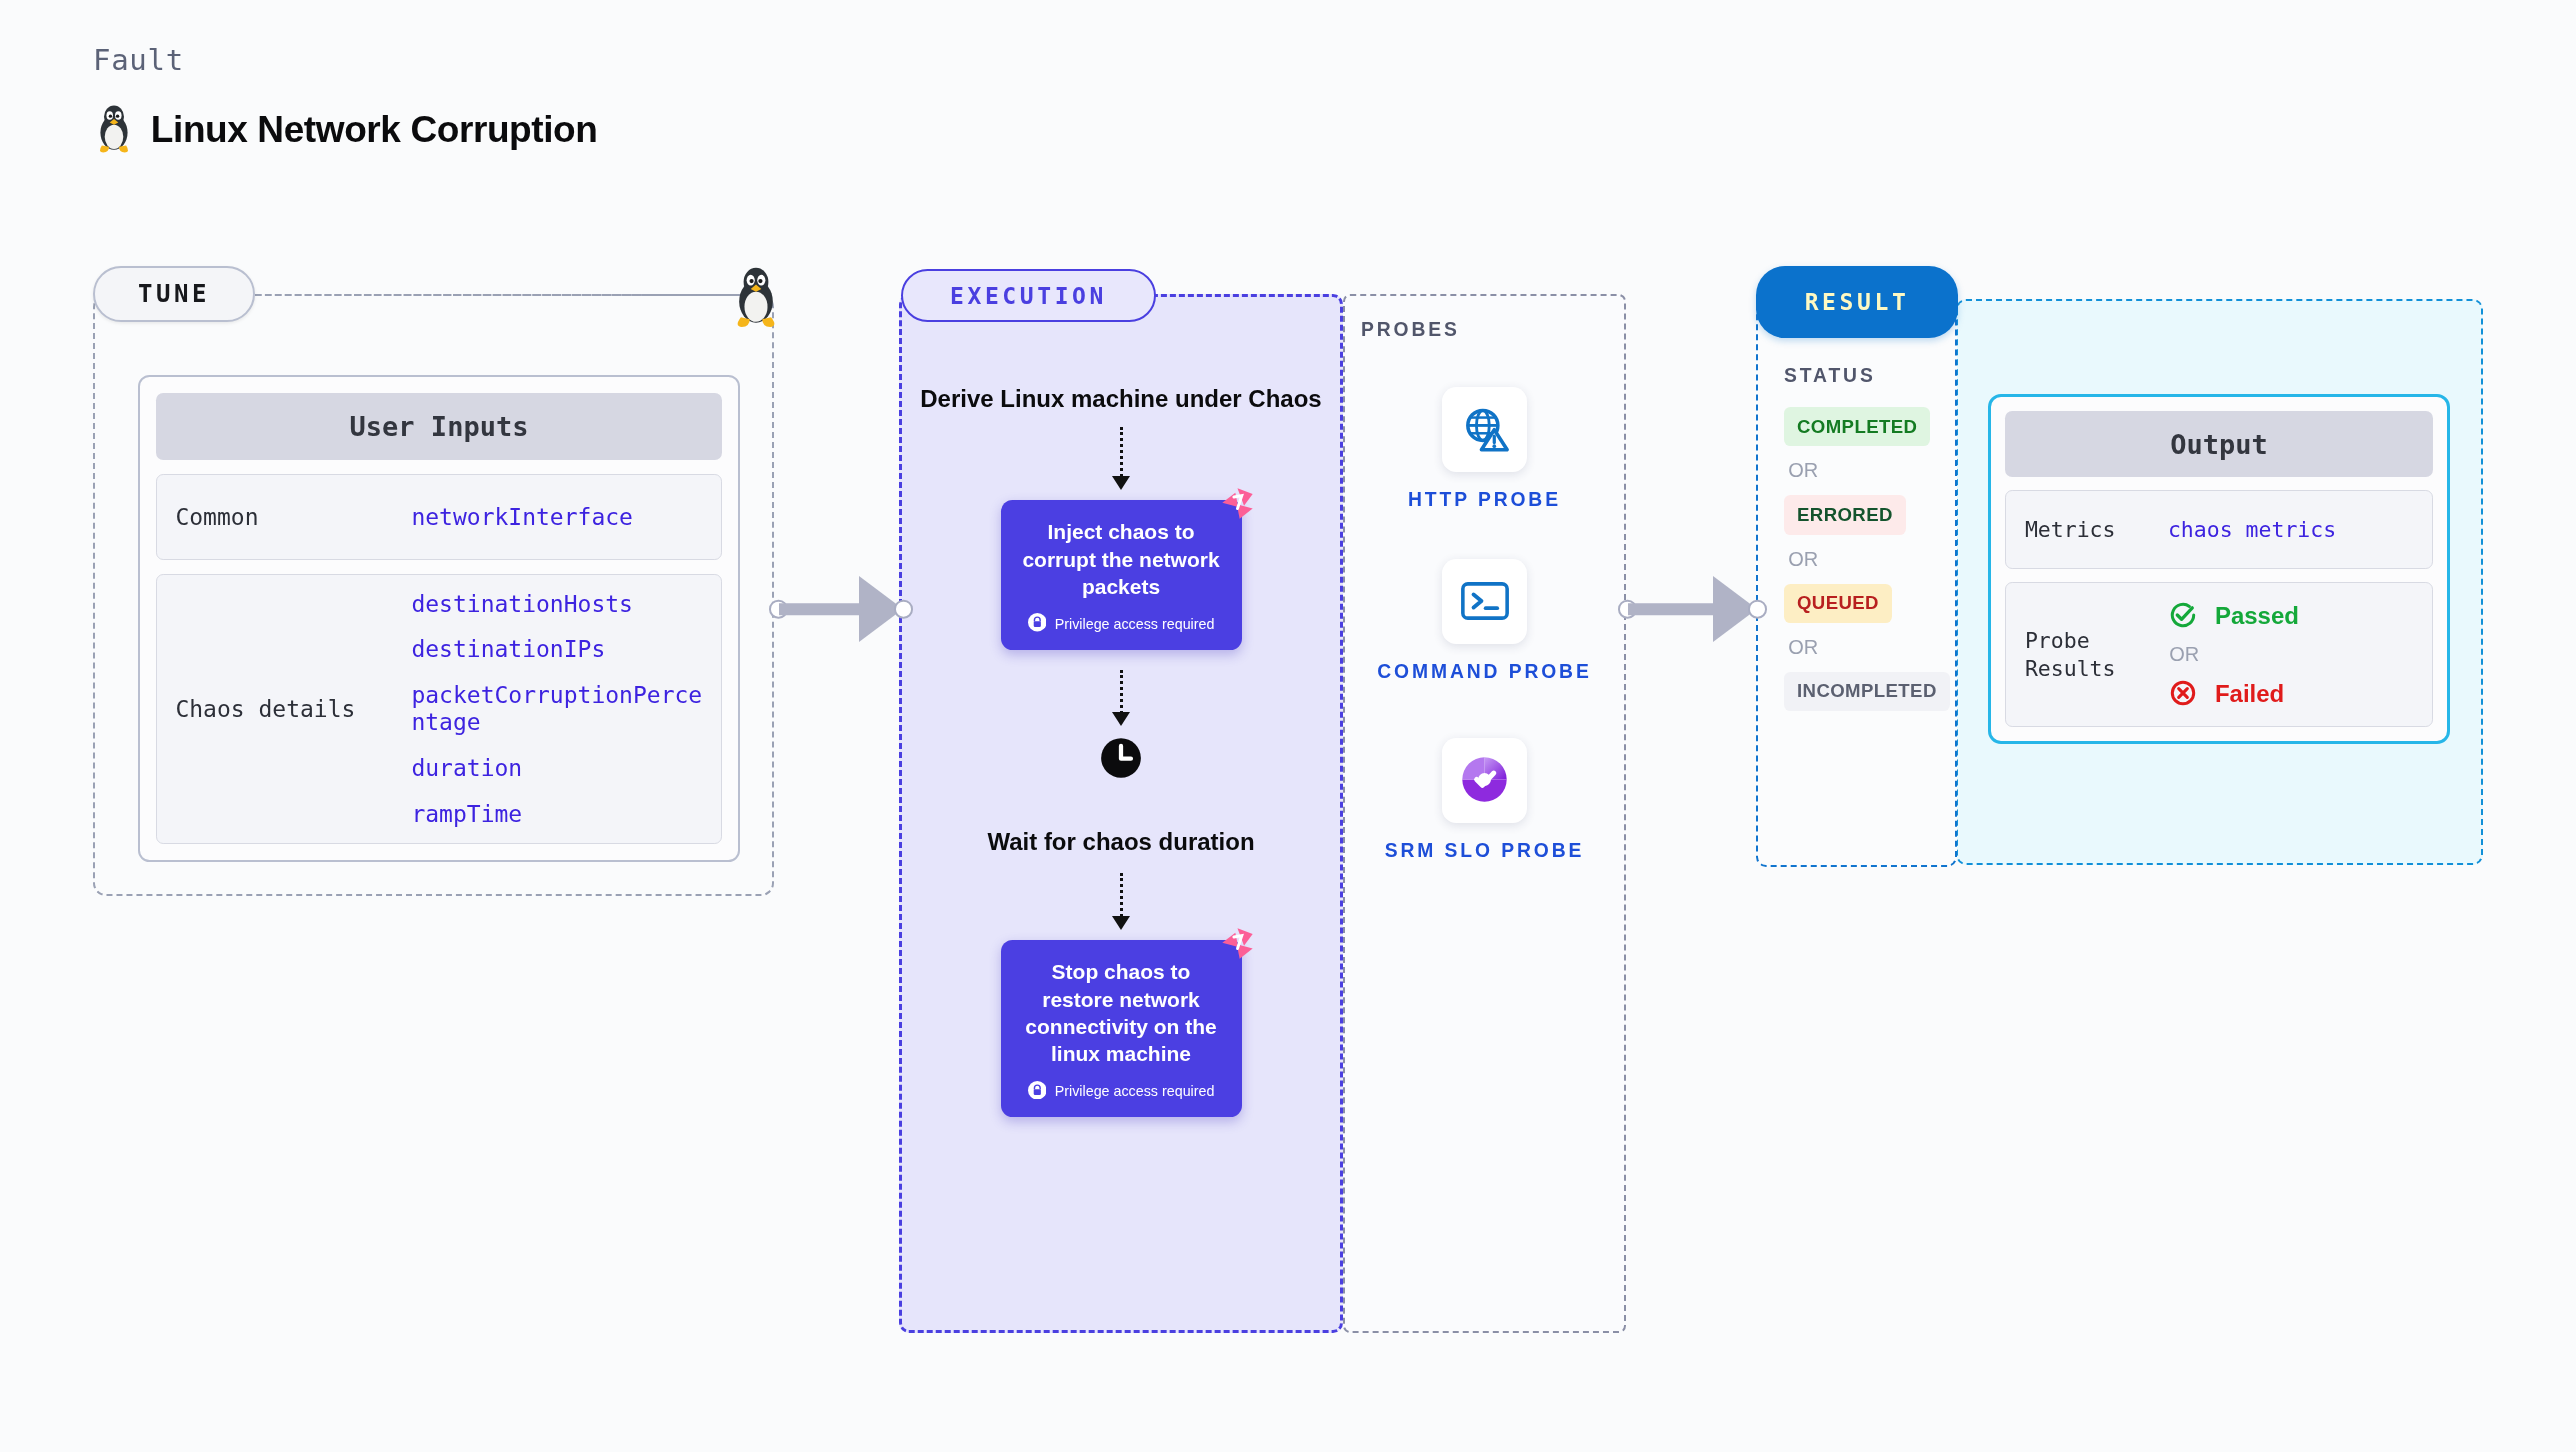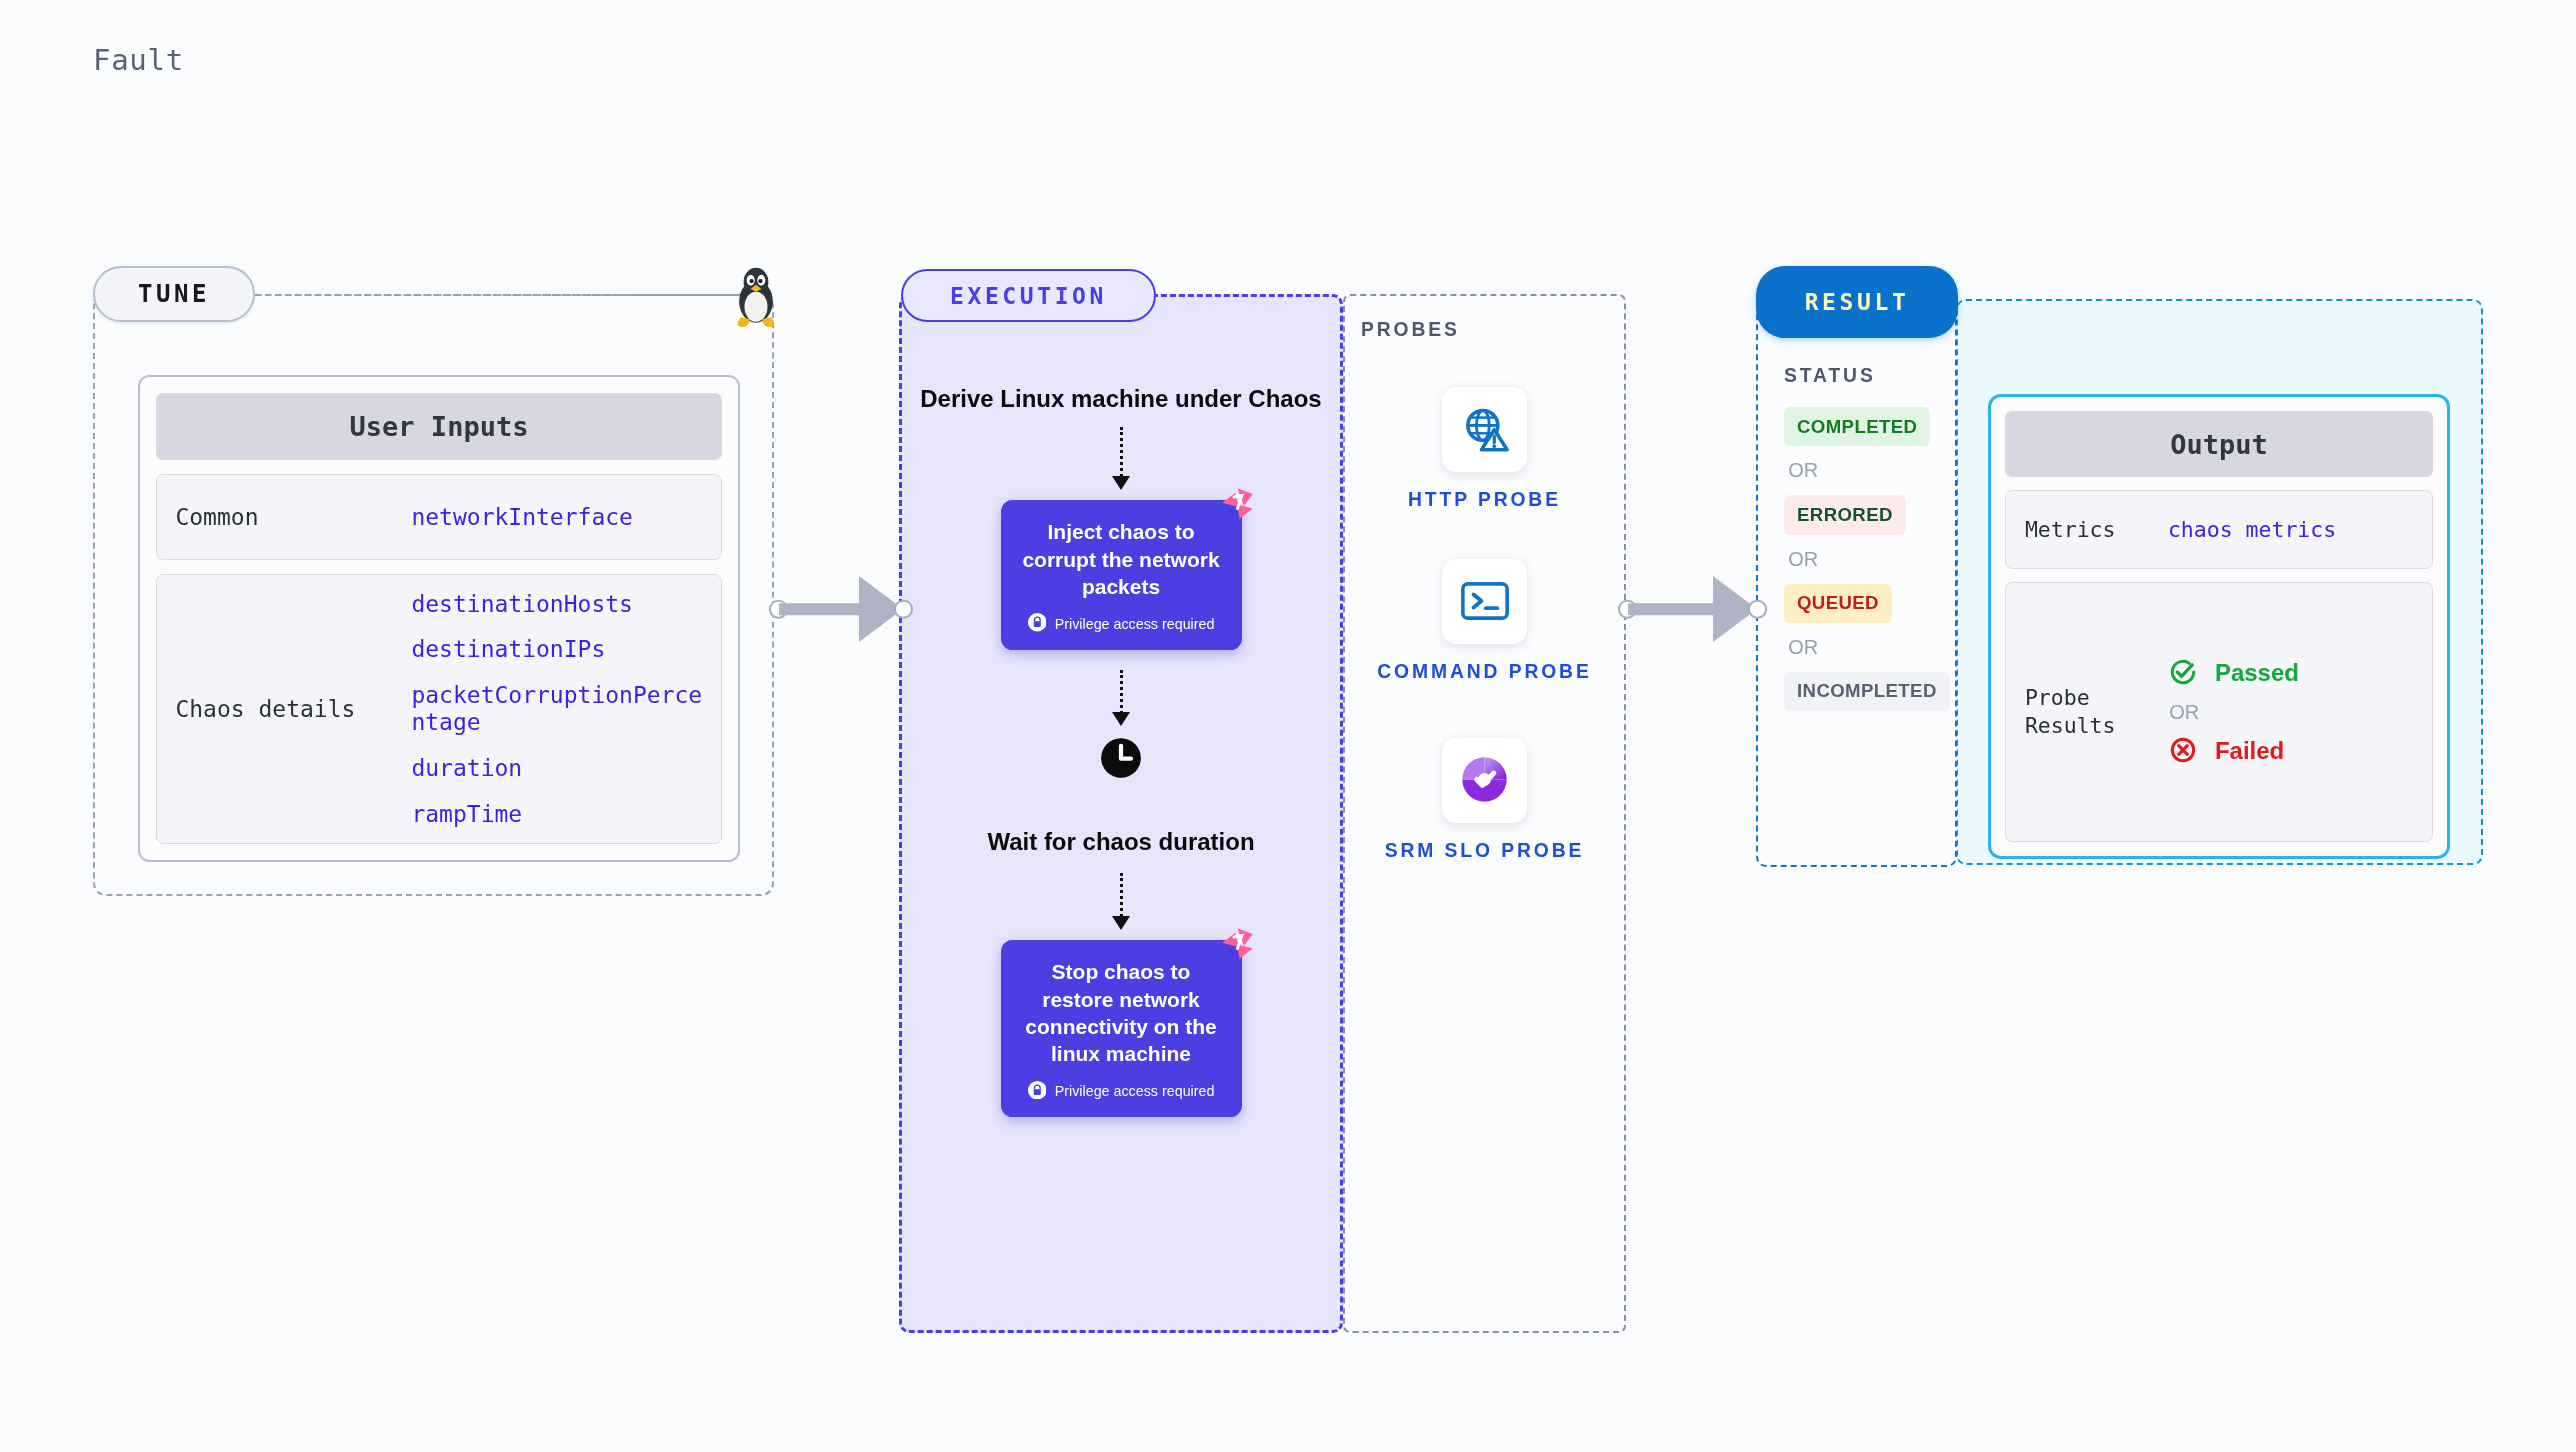--- a/index.html
+++ b/index.html
@@ -203,21 +203,21 @@
   .or-text { font-size: 20px; color: #9aa0b0; padding-left: 4.3px; }
 
   #result-outer {
     position: absolute; left: 1956px; top: 299px;
     width: 527px; height: 566px;
     background: #e9f9fd;
     border: 2.9px dashed #1190d8; border-radius: 10px;
   }
   #output-card {
     position: absolute; left: 1988px; top: 394px;
-    width: 462px; height: 465px;
+    width: 462px; height: 350px;
     background: #fcfcfd;
     border: 3.6px solid #26b6e8; border-radius: 13px;
     padding: 14.3px;
     display: flex; flex-direction: column; gap: 13px;
   }
   #output-header {
     background: #d6d7e2; border-radius: 7.2px; height: 66px;
     display: flex; align-items: center; justify-content: center;
     font-family: "DejaVu Sans Mono", monospace;
     font-size: 27px; font-weight: 700; color: #33363f;
@@ -234,20 +234,37 @@
   }
   .verdict-stack { display: flex; flex-direction: column; gap: 11.5px; }
   .verdict-row { display: flex; align-items: center; gap: 17px; }
   .verdict-text { font-size: 24px; font-weight: 700; }
 </style>
 </head>
 <body>
 
 <div id="header">
   <div id="fault-label">Fault</div>
+  <div id="title-row">
+    <span>
+      <svg width="42" height="50" viewBox="0 0 58 70">
+        <ellipse cx="29" cy="40" rx="19" ry="24" fill="#2d3338"></ellipse>
+        <ellipse cx="29" cy="18" rx="14" ry="16" fill="#2d3338"></ellipse>
+        <ellipse cx="29" cy="46" rx="13" ry="17" fill="#f2f2f0"></ellipse>
+        <ellipse cx="23" cy="16" rx="4.6" ry="6" fill="#fff"></ellipse>
+        <ellipse cx="35" cy="16" rx="4.6" ry="6" fill="#fff"></ellipse>
+        <circle cx="24" cy="17" r="2.4" fill="#1a1a1a"></circle>
+        <circle cx="34" cy="17" r="2.4" fill="#1a1a1a"></circle>
+        <path d="M29 21 L23 26 L29 29 L35 26 Z" fill="#f5b51a"></path>
+        <path d="M12 58 Q6 67 14 68 Q22 68 22 60 Z" fill="#f5b51a"></path>
+        <path d="M46 58 Q52 67 44 68 Q36 68 36 60 Z" fill="#f5b51a"></path>
+      </svg>
+    </span>
+    <span id="title-text">Linux Network Corruption</span>
+  </div>
 </div>
 
 <div id="tune-dash-line"></div>
 <div id="tune-badge">TUNE</div>
 <div id="tune-penguin">
   <svg width="54" height="62" viewBox="0 0 58 70">
     <ellipse cx="29" cy="40" rx="19" ry="24" fill="#2d3338"></ellipse>
     <ellipse cx="29" cy="18" rx="14" ry="16" fill="#2d3338"></ellipse>
     <ellipse cx="29" cy="46" rx="13" ry="17" fill="#f2f2f0"></ellipse>
     <ellipse cx="23" cy="16" rx="4.6" ry="6" fill="#fff"></ellipse>

